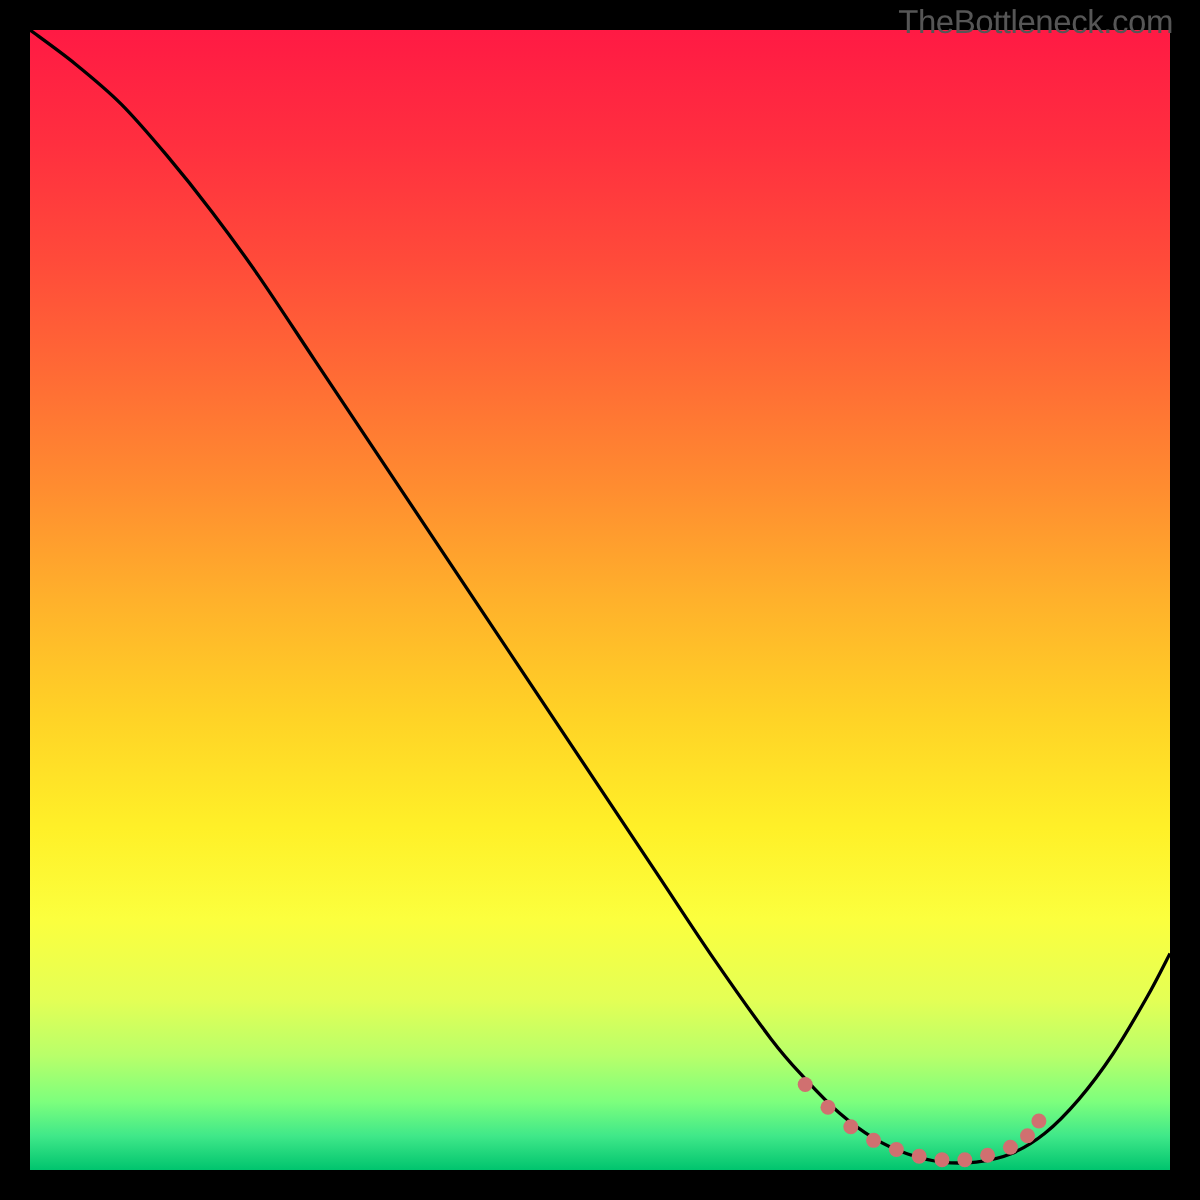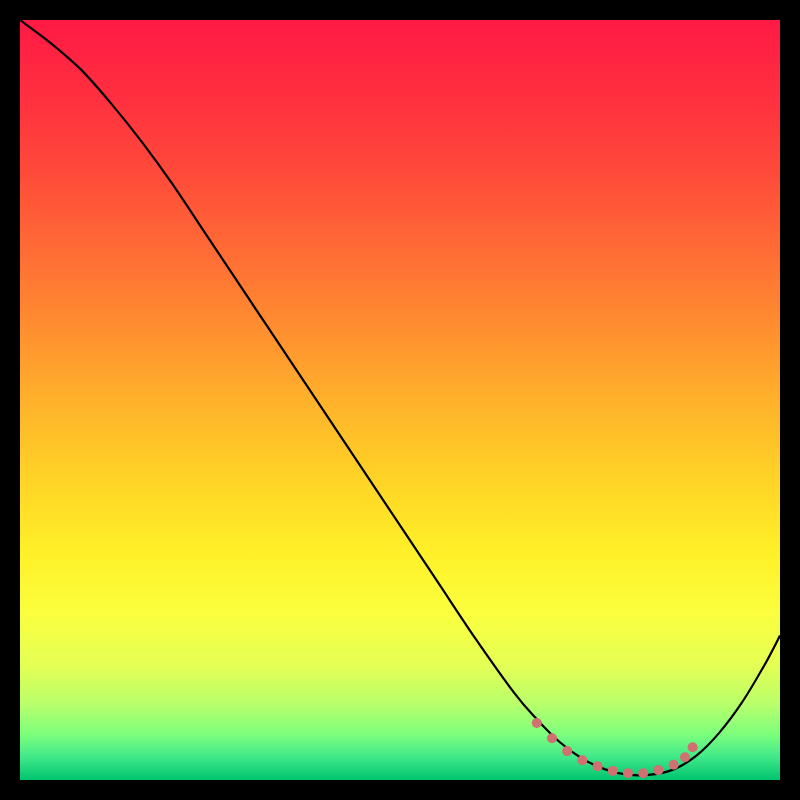--- a/index.html
+++ b/index.html
@@ -71,13 +71,14 @@
           <circle cx="592.8000000000001" cy="750.88" r="5" fill="#d07070"></circle>
           <circle cx="608" cy="753.16" r="5" fill="#d07070"></circle>
           <circle cx="623.1999999999999" cy="753.16" r="5" fill="#d07070"></circle>
           <circle cx="638.4" cy="750.12" r="5" fill="#d07070"></circle>
           <circle cx="653.6" cy="744.8" r="5" fill="#d07070"></circle>
           <circle cx="665" cy="737.2" r="5" fill="#d07070"></circle>
           <circle cx="672.6" cy="727.32" r="5" fill="#d07070"></circle>
         </g>
     </svg>
   </div>
+  <div class="watermark">TheBottleneck.com</div>
 </div>
 
 </body></html>

